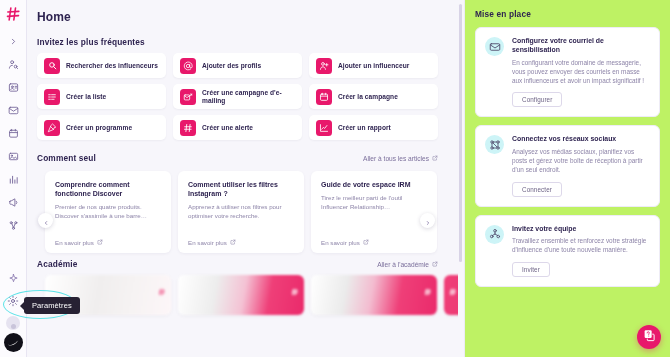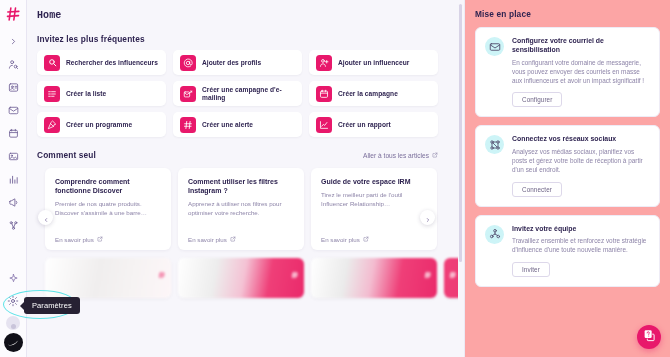--- a/index.html
+++ b/index.html
@@ -65,21 +65,21 @@
     border-radius: 50%; z-index: 39; pointer-events:none;
   }
 
   
   .main {
     flex: 1 1 auto; height: 357px; position: relative;
     overflow: hidden; background: #f7f6fb;
     padding: 0 0 0 0;
   }
   .main-inner { padding: 8px 16px 0 10px; }
-  .page-title { font-size: 10px; font-weight: 600; color: #2e2350; letter-spacing:.1px; margin: 2px 0 0 0; font-family: Liberation Mono, monospace; }
+  .page-title { font-size: 12px; font-weight: 600; color: #2e2350; letter-spacing:.1px; margin: 2px 0 0 0; }
 
   .section-head {
     display:flex; align-items:center; justify-content:space-between;
     margin: 13px 0 6px 0; padding-right: 4px;
   }
   .section-title { font-size: 8.3px; font-weight: 700; color: #2e2350; letter-spacing:.15px; }
   .section-link {
     font-size: 6.6px; color: #7b6f9b; display:flex; align-items:center; gap:3px; cursor:pointer;
   }
 
@@ -140,21 +140,21 @@
   }
 
   
   .scroll-col { width: 6px; flex: 0 0 6px; position:relative; background: transparent; }
   .scroll-thumb {
     position:absolute; left:1px; top: 4px; width: 3px; height: 258px;
     background:#d8d3e6; border-radius: 2px;
   }
   .right-panel {
     width: 206px; flex: 0 0 206px; height: 357px;
-    background:#fca5a5; border-left: 1px solid #eceaf4;
+    background:#bef264; border-left: 1px solid #eceaf4;
     padding: 9px 10px 0 10px; overflow:hidden;
   }
   .rp-title { font-size: 8.3px; font-weight: 700; color:#2e2350; margin-bottom: 8px; letter-spacing:.15px; }
   .setup-card {
     background:#fff; border: 1px solid #eeecf6; border-radius: 6px;
     padding: 8px 9px 9px 9px; margin-bottom: 8px; display:flex; gap: 8px;
   }
   .setup-icon {
     width: 19px; height: 19px; flex: 0 0 19px; border-radius: 50%;
     background: #cdf4f7; display:flex; align-items:center; justify-content:center;
@@ -492,20 +492,33 @@
                     <path d="M20 4l-8.5 8.5"></path>
                     <path d="M18 14.5V19a1.5 1.5 0 01-1.5 1.5H5A1.5 1.5 0 013.5 19V7.5A1.5 1.5 0 015 6h4.5"></path>
                   </svg>
               </span>
             </div>
           </div>
 
         </div>
       </div>
 
+      <div class="section-head" style="margin-top:2px;">
+        <div class="section-title">Académie</div>
+        <div class="section-link">
+          <span>Aller à l'académie</span>
+          <span>
+            <svg width="6" height="6" viewBox="0 0 24 24" fill="none" stroke="#8d84a8" stroke-width="2.2" stroke-linecap="round" stroke-linejoin="round">
+                <path d="M14 4h6v6"></path>
+                <path d="M20 4l-8.5 8.5"></path>
+                <path d="M18 14.5V19a1.5 1.5 0 01-1.5 1.5H5A1.5 1.5 0 013.5 19V7.5A1.5 1.5 0 015 6h4.5"></path>
+              </svg>
+          </span>
+        </div>
+      </div>
 
       <div class="academy-row">
         <div class="academy-card">
           <div class="thumb" style="background:linear-gradient(100deg,#ffffff 0%,#f0eeee 42%,#f6f3f3 70%,#fdf6f8 100%);"></div>
           <div class="badge">
             <svg width="8" height="8" viewBox="0 0 24 24" fill="none">
                 <path d="M8 3 L5.5 21 M15 3 L12.5 21" stroke="#f06292" stroke-width="3" stroke-linecap="round"></path>
                 <path d="M3.5 9 L20 8 M3 15.5 L19.5 14.5" stroke="#f06292" stroke-width="3" stroke-linecap="round"></path>
               </svg>
           </div>

